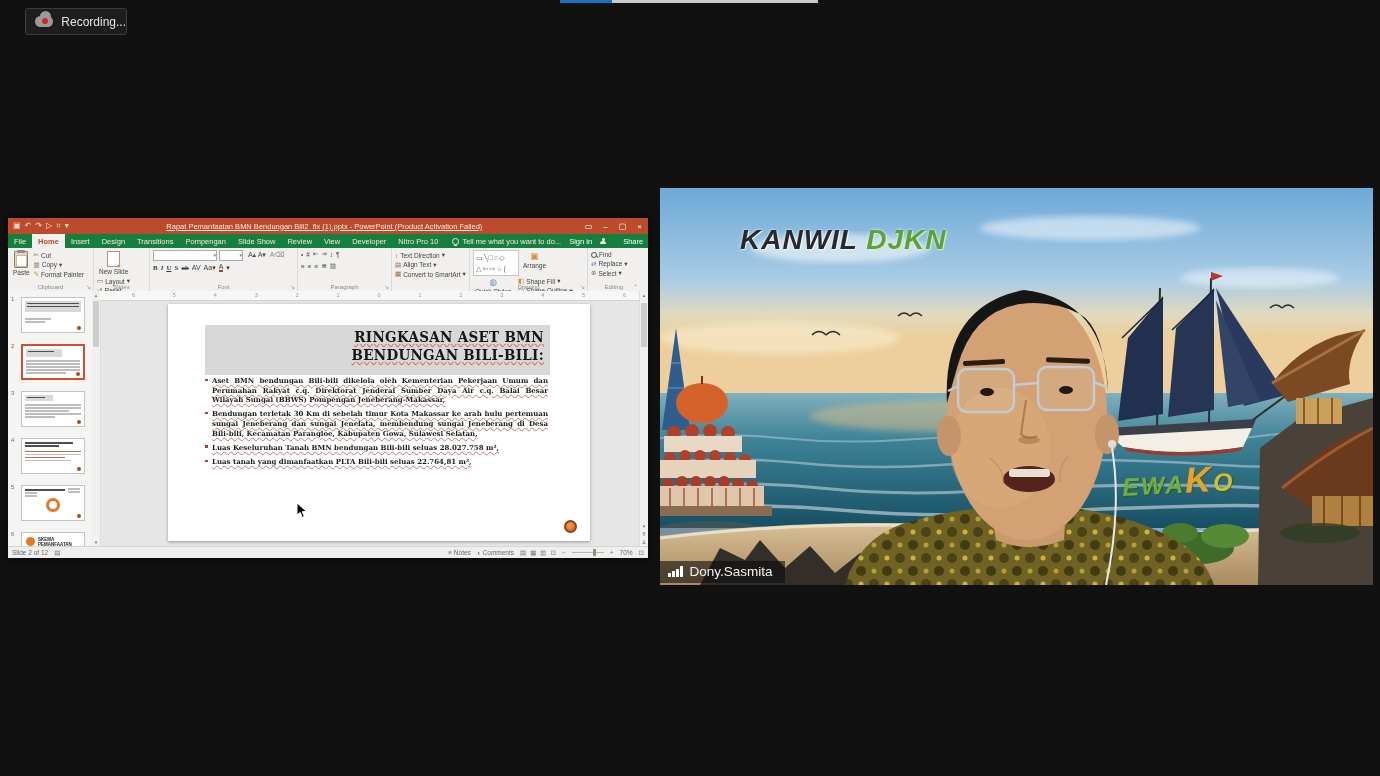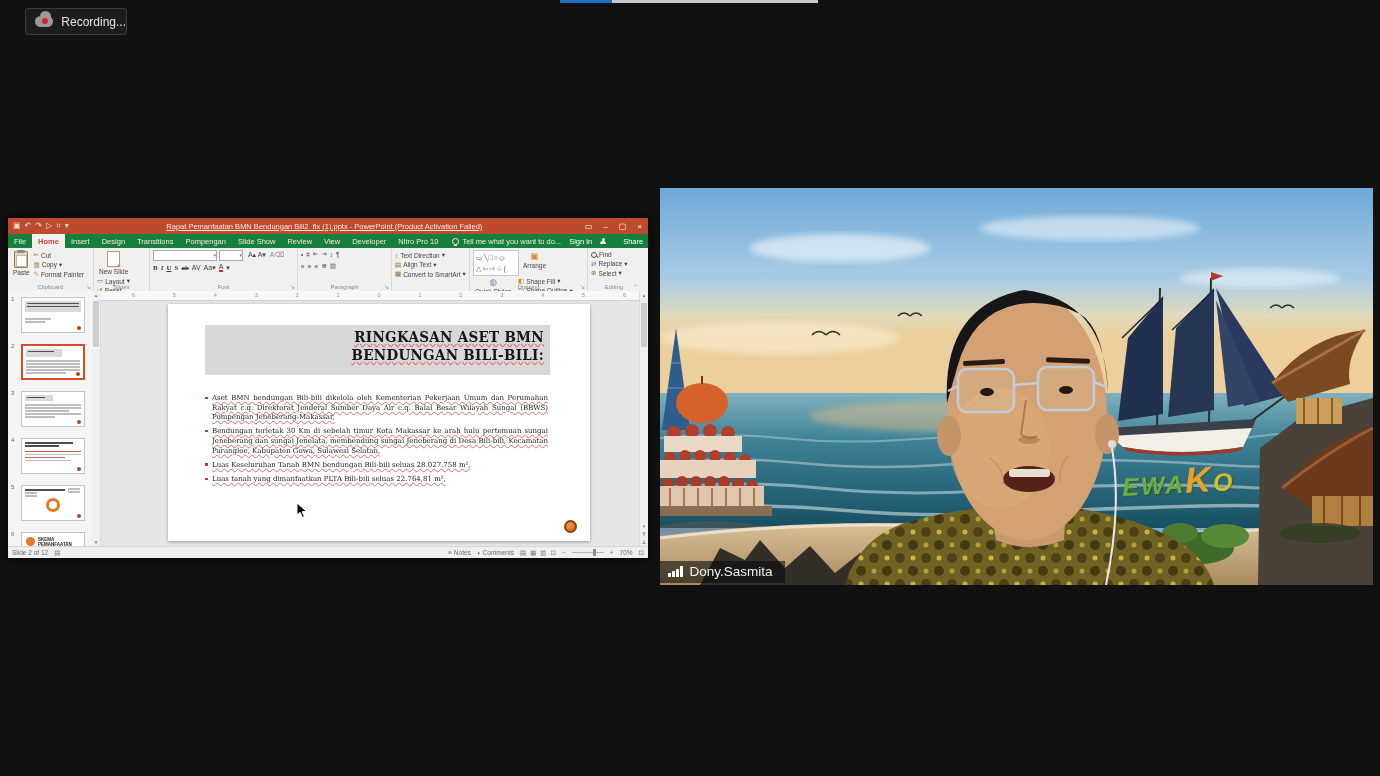--- a/index.html
+++ b/index.html
@@ -93,21 +93,21 @@
   .ruler{position:absolute;left:0;top:0;right:0;height:9px;background:#f7f7f6;border-bottom:1px solid #d2d2d2;}
   #ruler{position:absolute;left:13px;top:0;width:532px;height:9px;display:flex;}
   .rn{flex:1;text-align:center;font-size:5.5px;color:#9a9a9a;line-height:9px;}
   .slide{position:absolute;left:68px;top:13px;width:422px;height:237px;background:#fff;
     box-shadow:0 1px 3px rgba(0,0,0,.35);}
   .sq-title{position:absolute;left:37px;top:21px;width:345px;height:50px;background:#d8d8d8;padding:3px 6px;box-sizing:border-box;}
   .sq-title div{font-family:"DejaVu Serif","Liberation Serif",serif;font-weight:700;font-size:13.5px;line-height:1.3;
     color:#151515;letter-spacing:.3px;transform:scaleY(1.05);transform-origin:top left;}
   .wavy{text-decoration-line:underline;text-decoration-style:wavy;text-decoration-color:rgba(226,87,77,.85);
     text-decoration-thickness:1px;text-underline-offset:1px;text-align:right;}
-  .bullets{position:absolute;left:44px;top:90px;width:336px;}
+  .bullets{position:absolute;left:44px;top:72px;width:336px;font-weight:bold;}
   .brow{position:relative;margin-bottom:4.5px;}
   .bsq{position:absolute;left:-7px;top:2.5px;width:2.5px;height:2.5px;background:#c0392b;}
   .btxt{font-family:"DejaVu Serif","Liberation Serif",serif;font-size:7px;line-height:1.38;color:#1c1c1c;text-align:justify;}
   .slide-logo{position:absolute;right:13px;bottom:8px;width:13px;height:13px;border-radius:50%;
     background:radial-gradient(circle at 40% 35%,#f59d3d,#d2611f);border:2px solid #8a4218;box-sizing:border-box;}
   .vscroll{position:absolute;right:0;top:0;width:8px;bottom:0;background:#f0f0f0;border-left:1px solid #ddd;}
   .vscroll .arr{display:block;text-align:center;font-size:5px;color:#777;height:9px;line-height:9px;}
   .vscroll .vthumb{position:absolute;left:1px;right:1px;top:12px;height:44px;background:#cdcdcd;}
   .vnav{position:absolute;bottom:0;left:0;right:0;display:flex;flex-direction:column;}
   .vnav span{text-align:center;font-size:5px;color:#777;height:8px;line-height:8px;}
@@ -647,20 +647,24 @@
         <ellipse cx="369" cy="252" rx="11" ry="4" fill="#9c6b42" opacity="0.5"></ellipse>
         <ellipse cx="369" cy="291" rx="26" ry="13" fill="#55231c"></ellipse>
         <rect x="349" y="281" width="41" height="8" rx="3" fill="#e8e0d2"></rect>
         <path d="M330,270 Q345,282 343,296" stroke="#b58360" stroke-width="1.5" fill="none" opacity="0.6"></path>
         <path d="M408,268 Q398,280 400,294" stroke="#b58360" stroke-width="1.5" fill="none" opacity="0.6"></path>
         <circle cx="452" cy="256" r="4" fill="#dddddd"></circle>
         <path d="M452,260 Q462,320 446,397" stroke="#e8e8e8" stroke-width="2" fill="none"></path>
       </g>
     </svg>
 
+    <div class="vb-line vb1">
+      <span>KANWIL</span>
+      <span class="grn">DJKN</span>
+    </div>
     <div class="ewako"><span class="ew-g">EWA</span><span class="ew-k">K</span><span class="ew-o">O</span></div>
 
     <div class="nameplate">
       <span class="sigbars">
           <i></i>
           <i></i>
           <i></i>
           <i></i>
         </span>
       <span class="pname">Dony.Sasmita</span>

